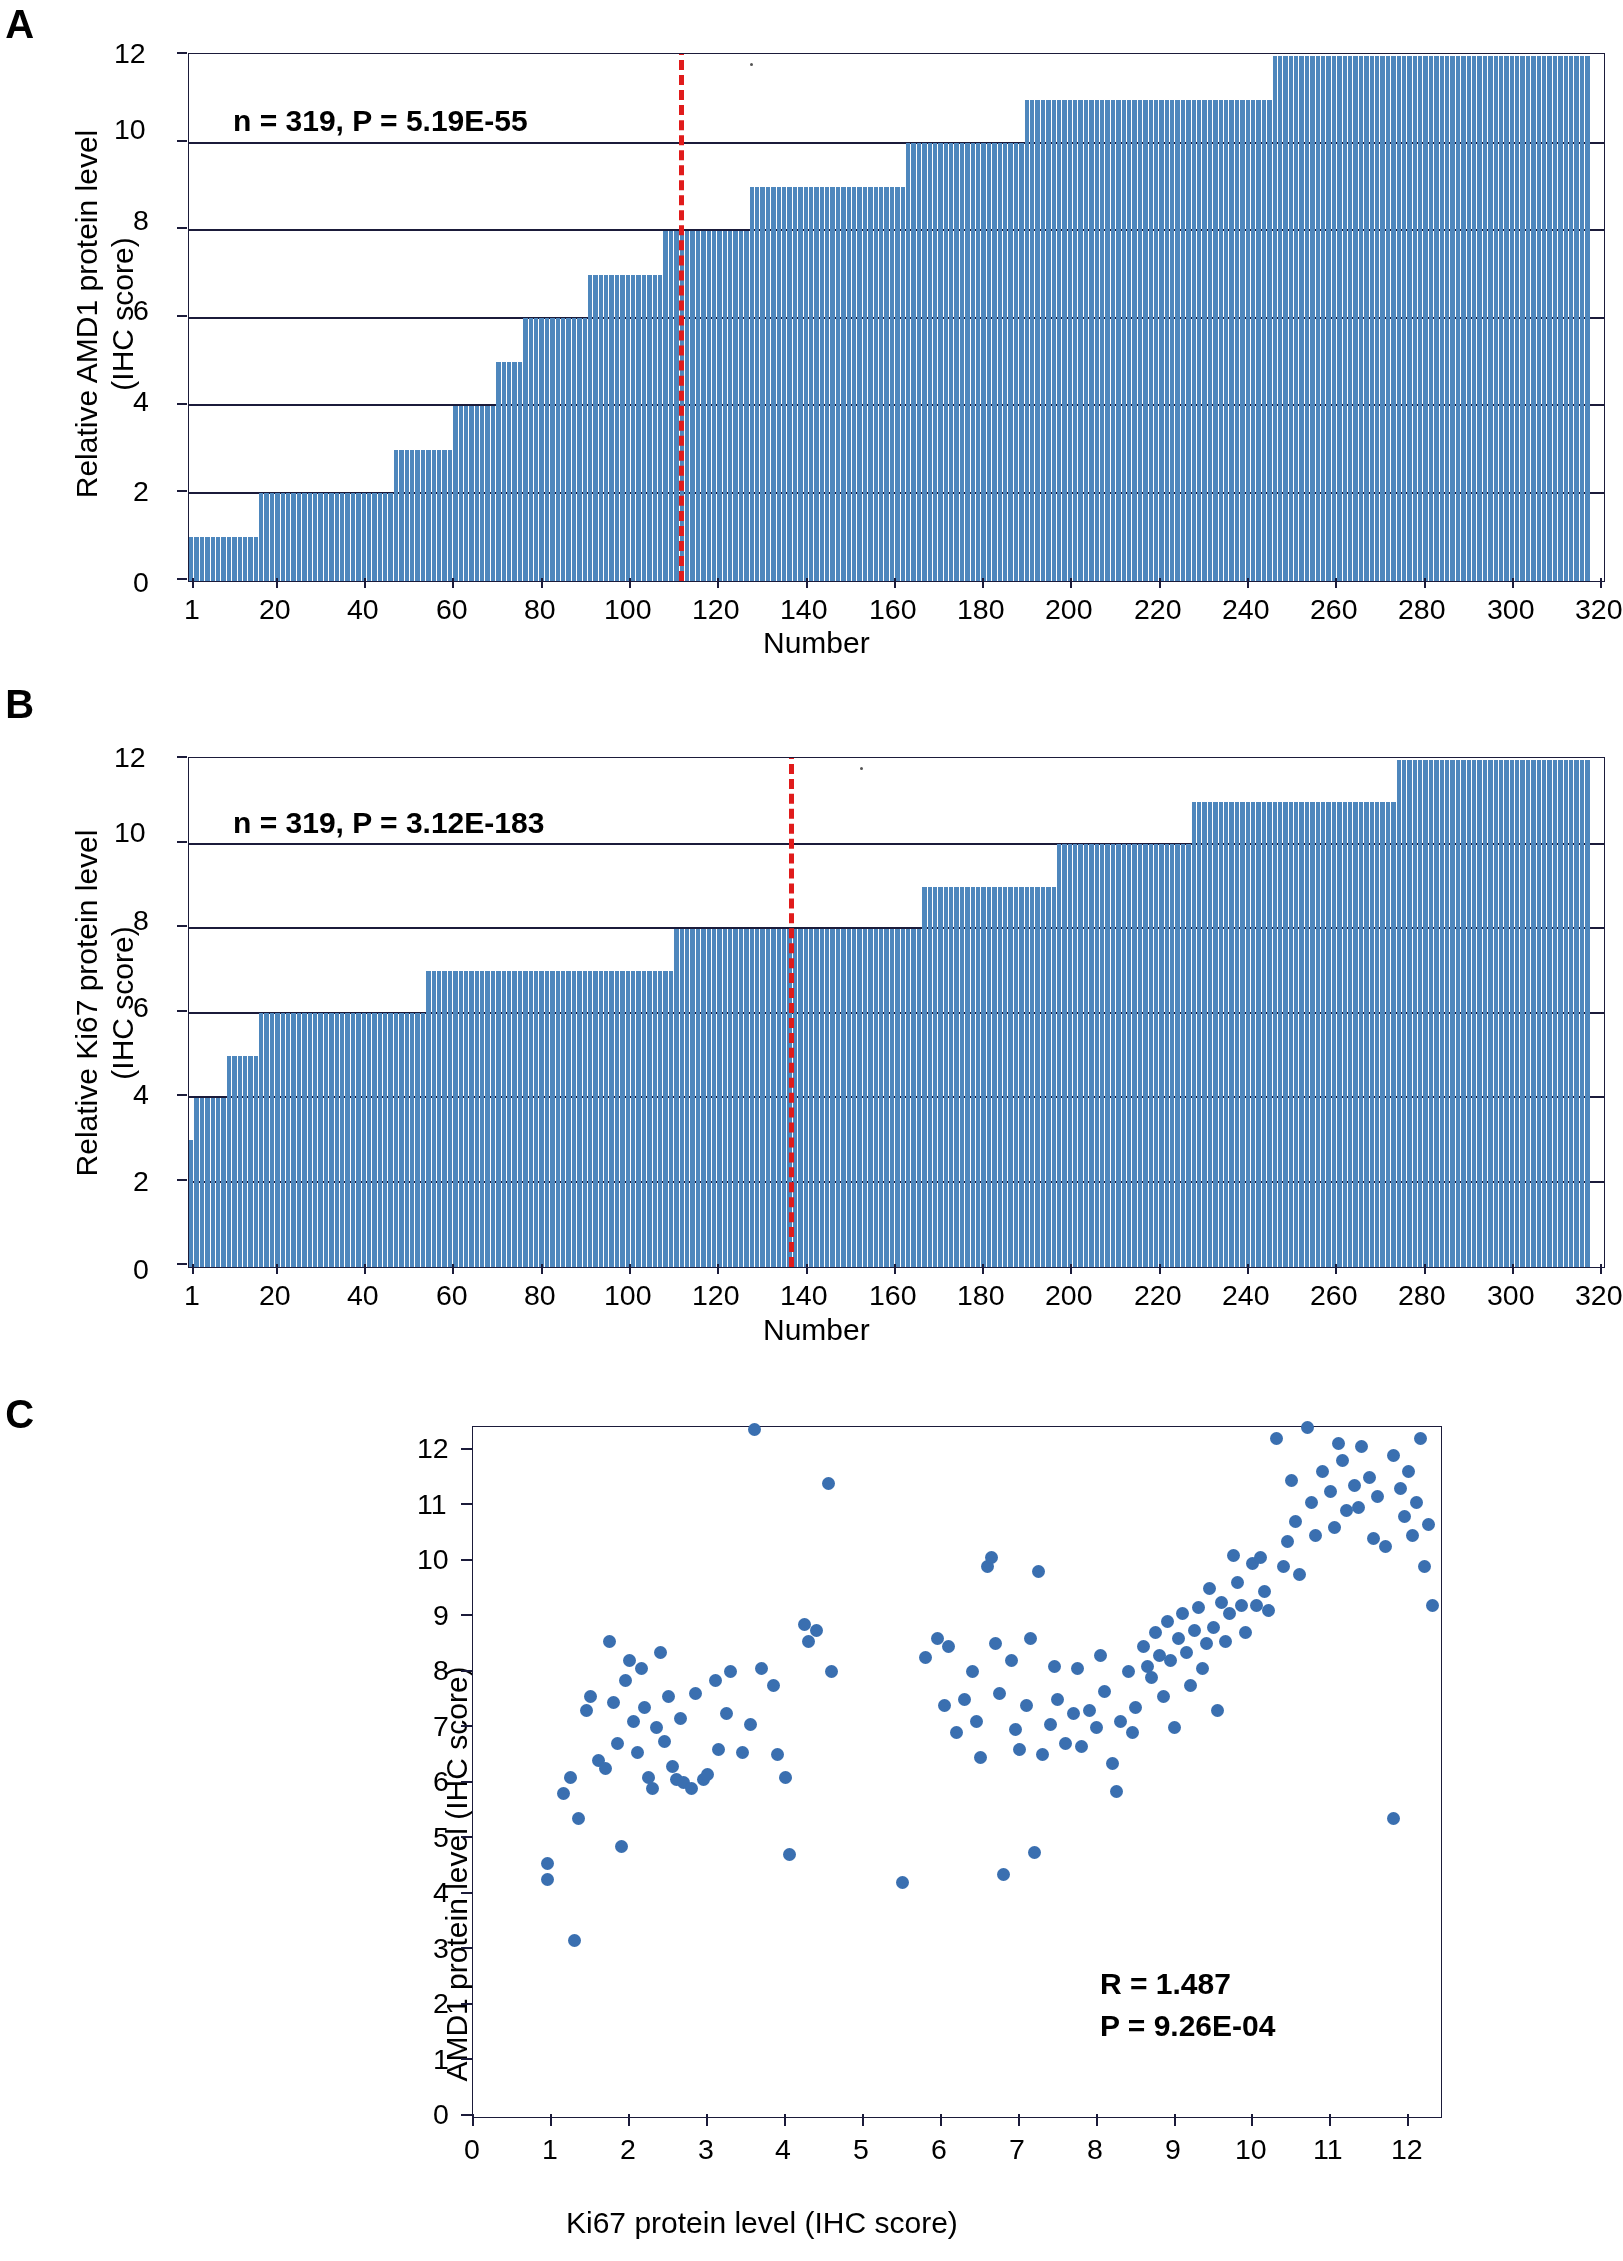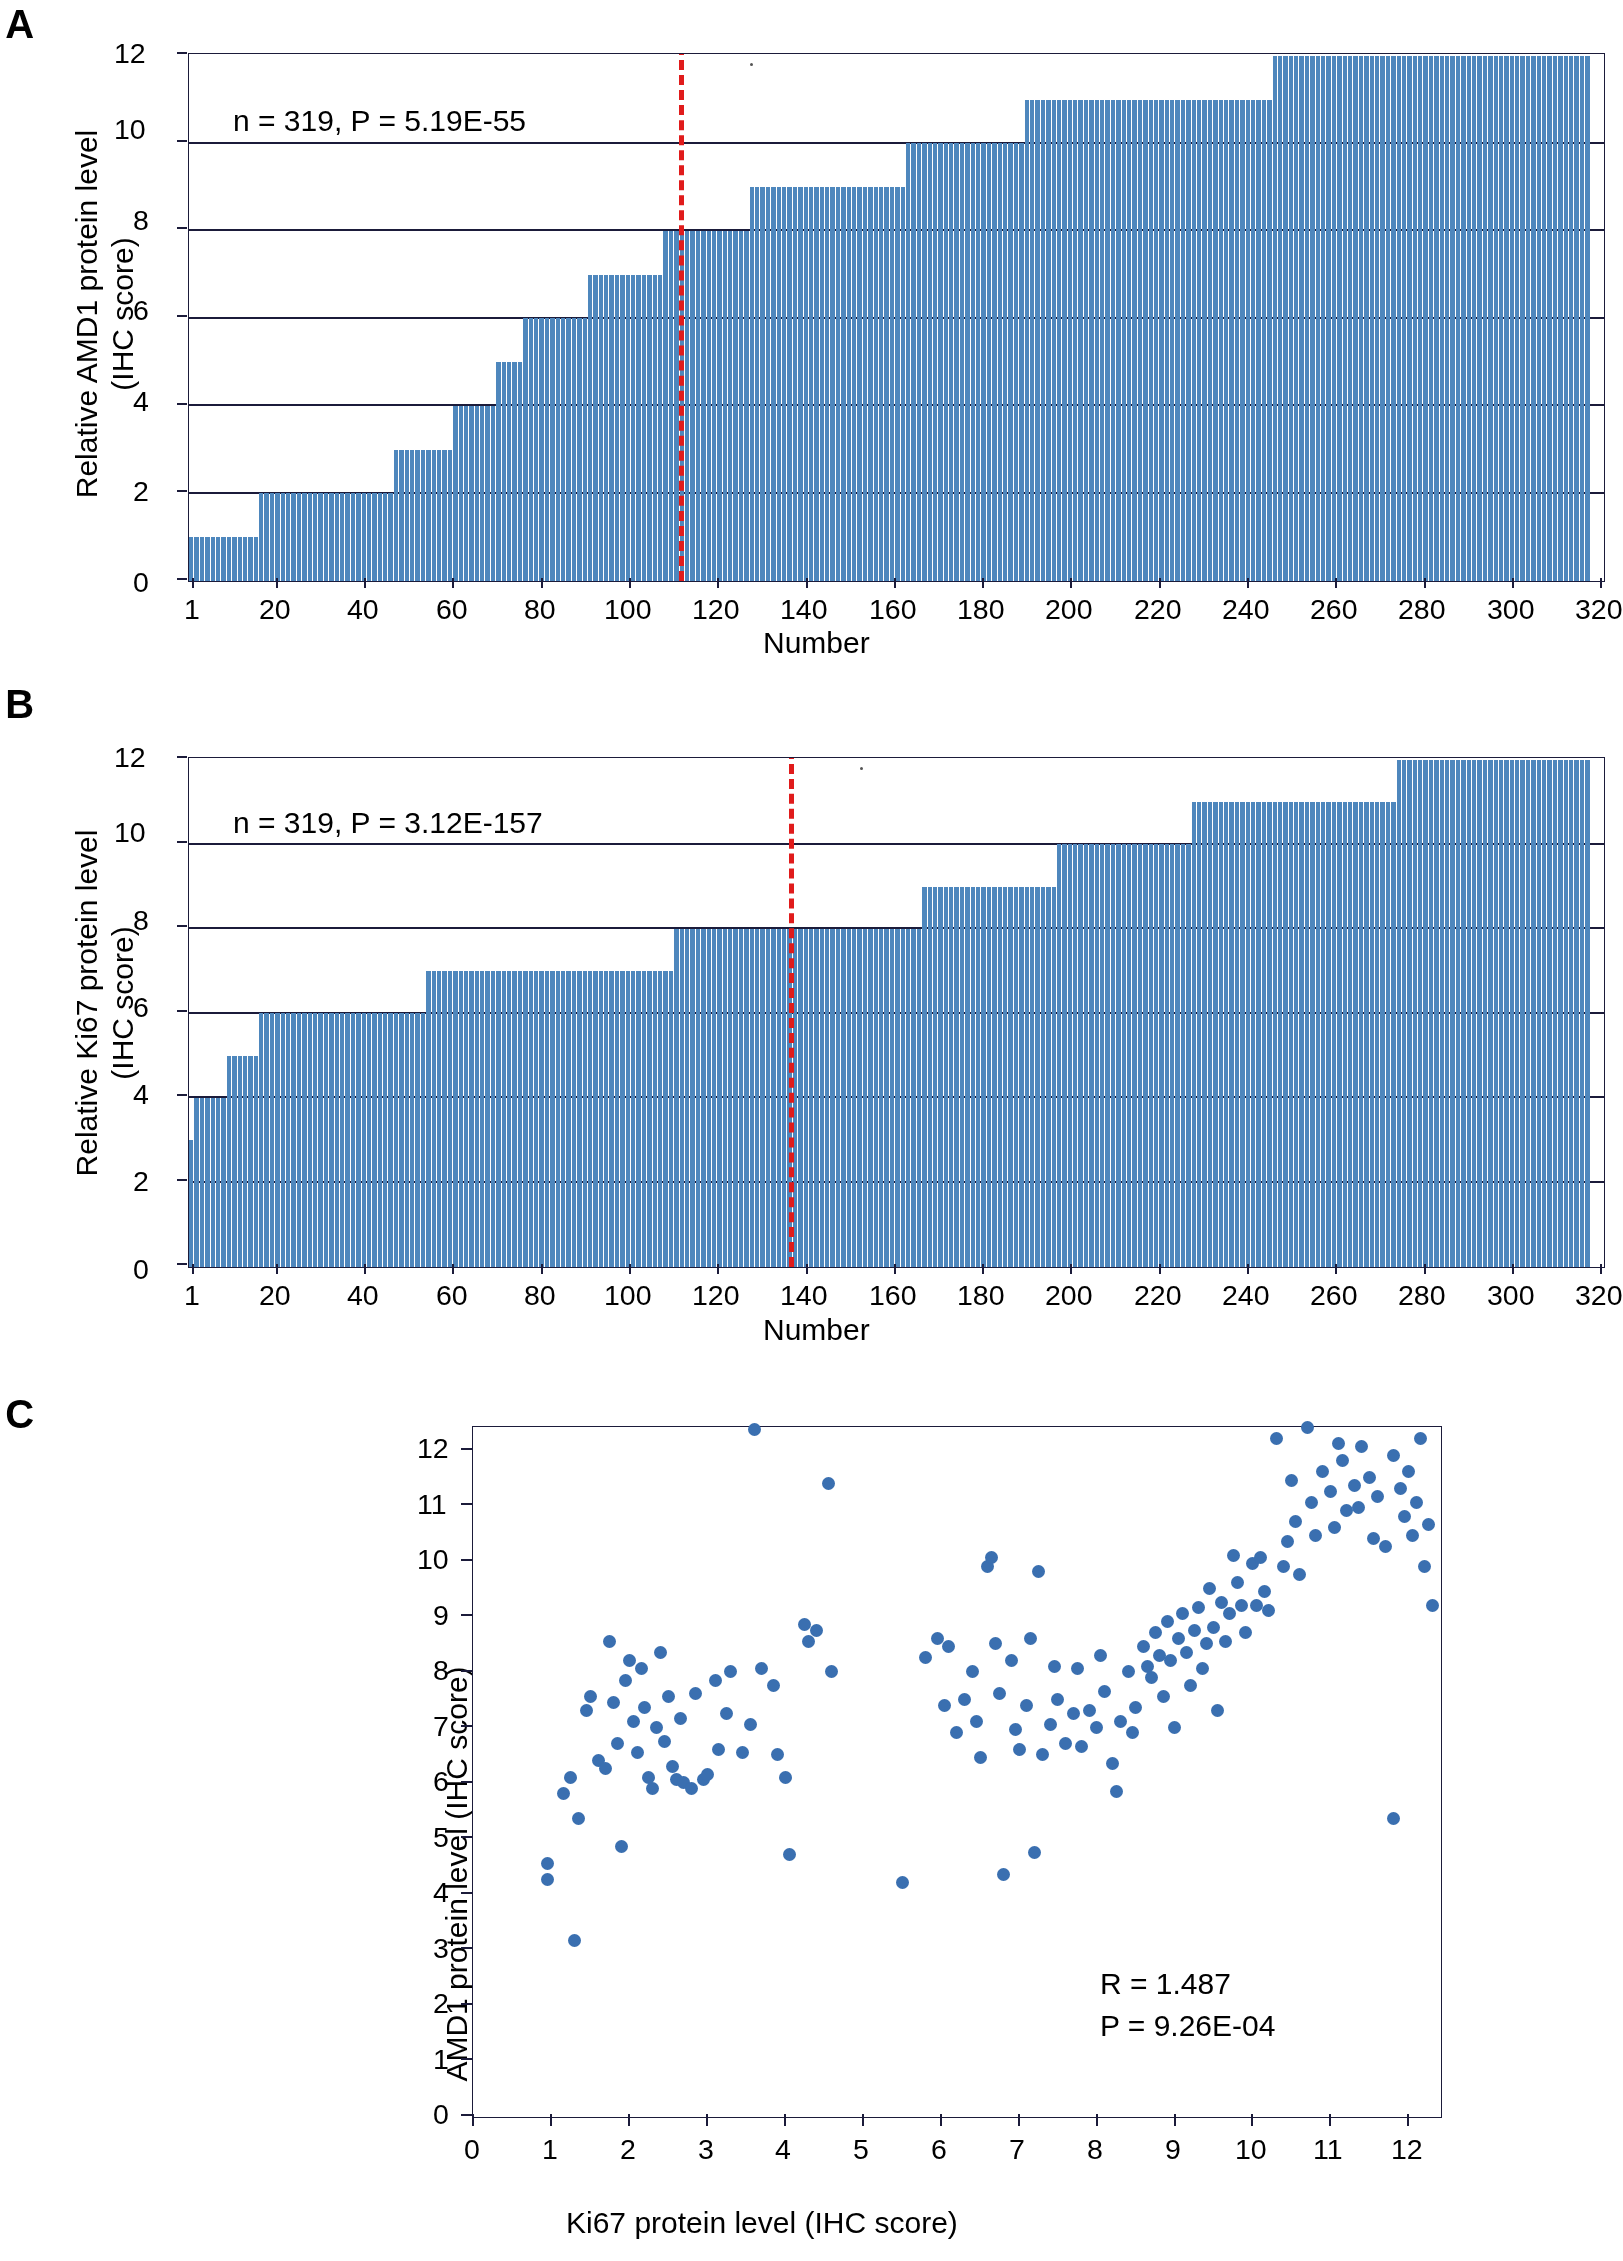--- a/index.html
+++ b/index.html
@@ -44,20 +44,21 @@
     line-height: 1.2;
     text-align: center;
     transform-origin: 50% 50%;
     white-space: nowrap;
   }
   .annot {
     position: absolute;
     font-size: 30px;
     line-height: 1.2;
     white-space: nowrap;
+    font-weight: bold;
   }
 
   
   .plot-frame {
     position: absolute;
     box-sizing: border-box;
     border: 1.9px solid #1b1b3a;
     background: #ffffff;
     overflow: hidden;
   }
@@ -695,21 +696,21 @@
         <div class="bar" style="height: 507px; width: 3.4px; flex: 0 0 4.4px;"></div>
         <div class="bar" style="height: 507px; width: 3.4px; flex: 0 0 4.4px;"></div>
         <div class="bar" style="height: 507px; width: 3.4px; flex: 0 0 4.4px;"></div>
         <div class="bar" style="height: 507px; width: 3.4px; flex: 0 0 4.4px;"></div>
         <div class="bar" style="height: 507px; width: 3.4px; flex: 0 0 4.4px;"></div>
       </div>
       <div class="cut-line" style="left: 600px;"></div>
       <div class="dot-artifact" style="left: 671px; top: 9px;"></div>
     </div>
 
-  <div class="annot" style="left:233px; top:805px;">n = 319, P = 3.12E-157</div>
+  <div class="annot" style="left:233px; top:805px;">n = 319, P = 3.12E-183</div>
 
   <div class="axis-title" style="left:763px; top:1313px;">Number</div>
 </div>
 
 <div class="panel">
   <div class="panel-letter" style="left:5.2px; top:1394px;">C</div>
 
   <div class="y-axis-title" style="left:133px; top:1856px; width:647px; transform:rotate(-90deg);">AMD1 protein level (IHC score)</div>
 
   <div class="scatter-frame" id="frameC" style="left:472px; top:1426px; width:970px; height:692px;">

